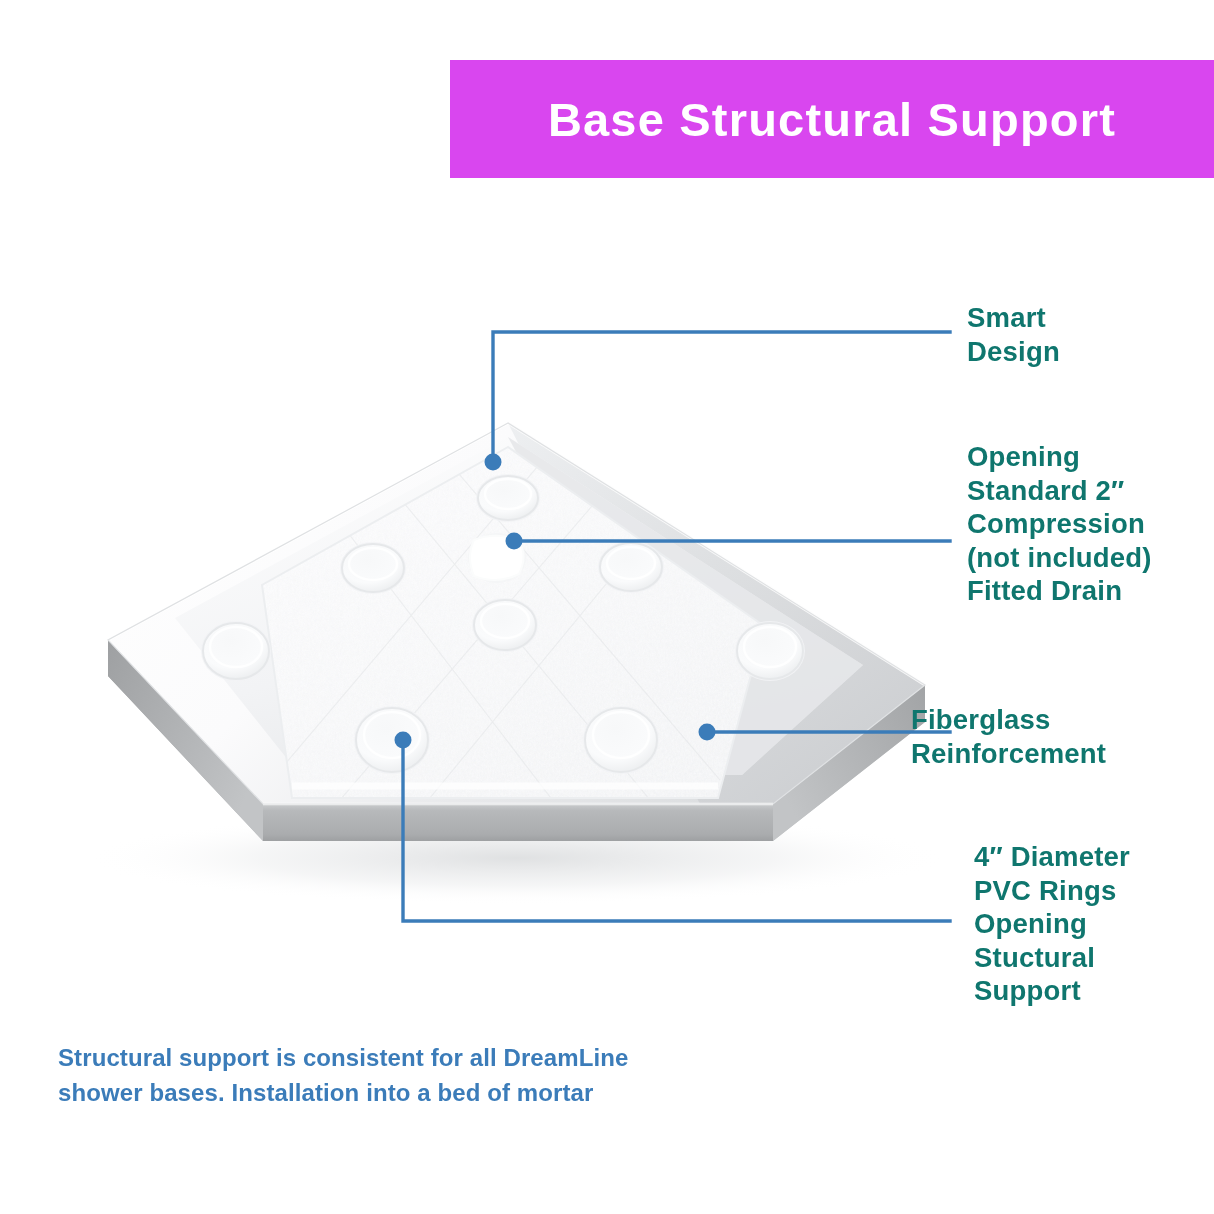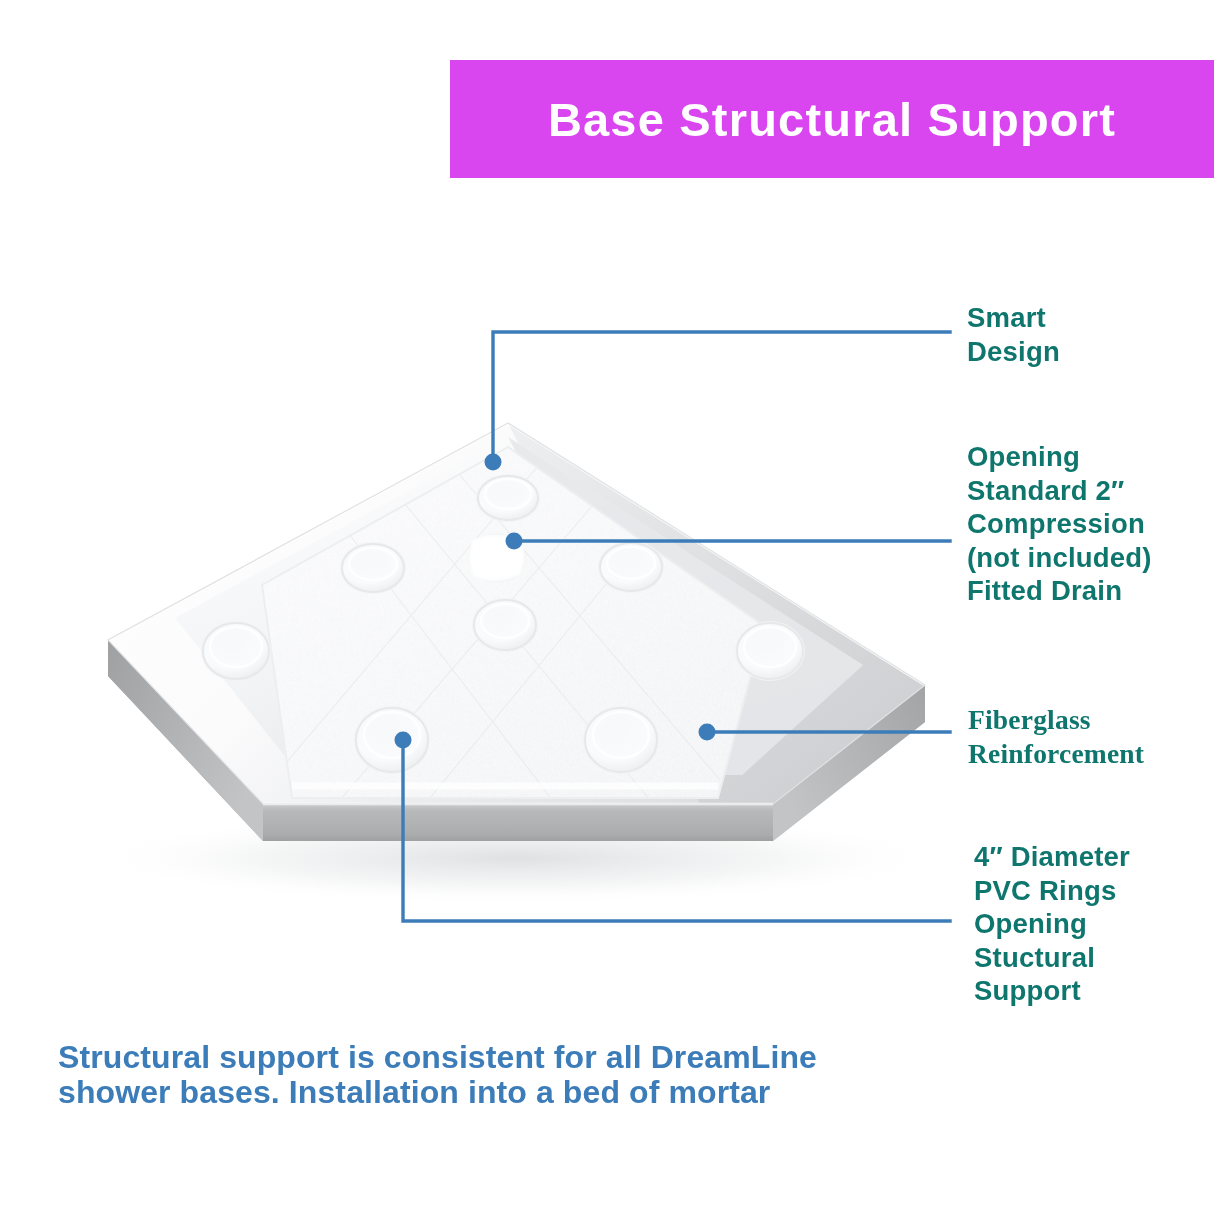--- a/index.html
+++ b/index.html
@@ -37,29 +37,29 @@
     position: absolute;
     color: #0f766e;
     font-size: 27.5px;
     font-weight: bold;
     line-height: 33.5px;
     letter-spacing: 0.2px;
     white-space: nowrap;
   }
   #anno-smart      { left: 967px; top: 301px; }
   #anno-opening    { left: 967px; top: 440px; }
-  #anno-fiberglass { left: 968px; top: 703px; font-family: Liberation Serif, serif; }
+  #anno-fiberglass { left: 911px; top: 703px; }
   #anno-pvc        { left: 967px; top: 840px; margin-left: 7px; }
 
   
   #caption {
     position: absolute;
     left: 58px; top: 1040px;
     color: #3b7cb9;
-    font-size: 32px;
+    font-size: 24px;
     font-weight: bold;
     line-height: 35px;
     letter-spacing: 0.1px;
     white-space: nowrap;
   }
 
   
   #product-svg, #leader-svg {
     position: absolute; left: 0; top: 0;
     width: 1214px; height: 1214px;

